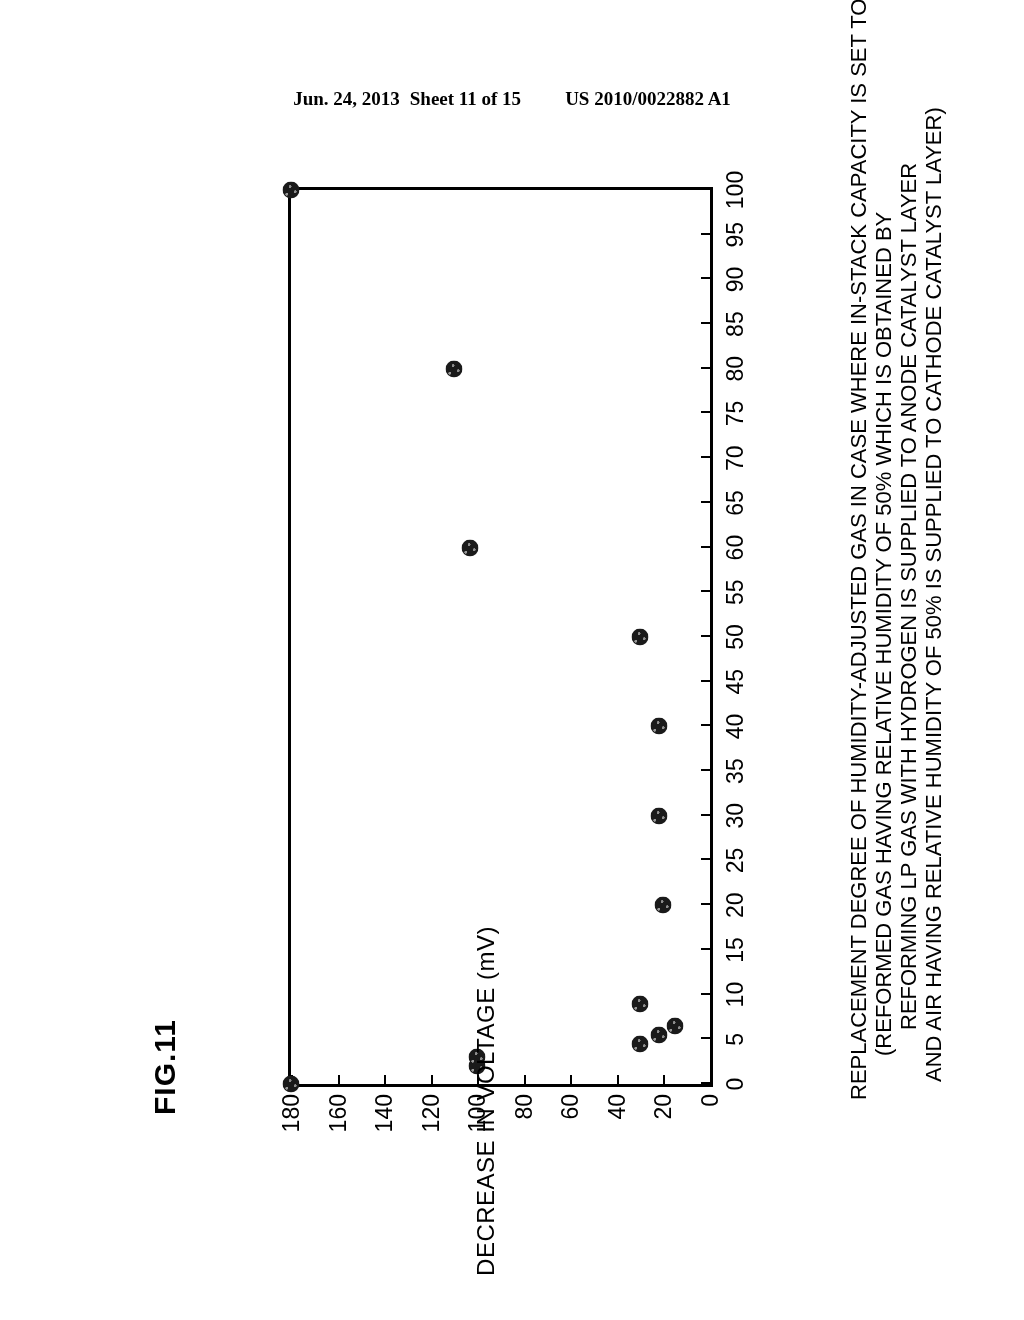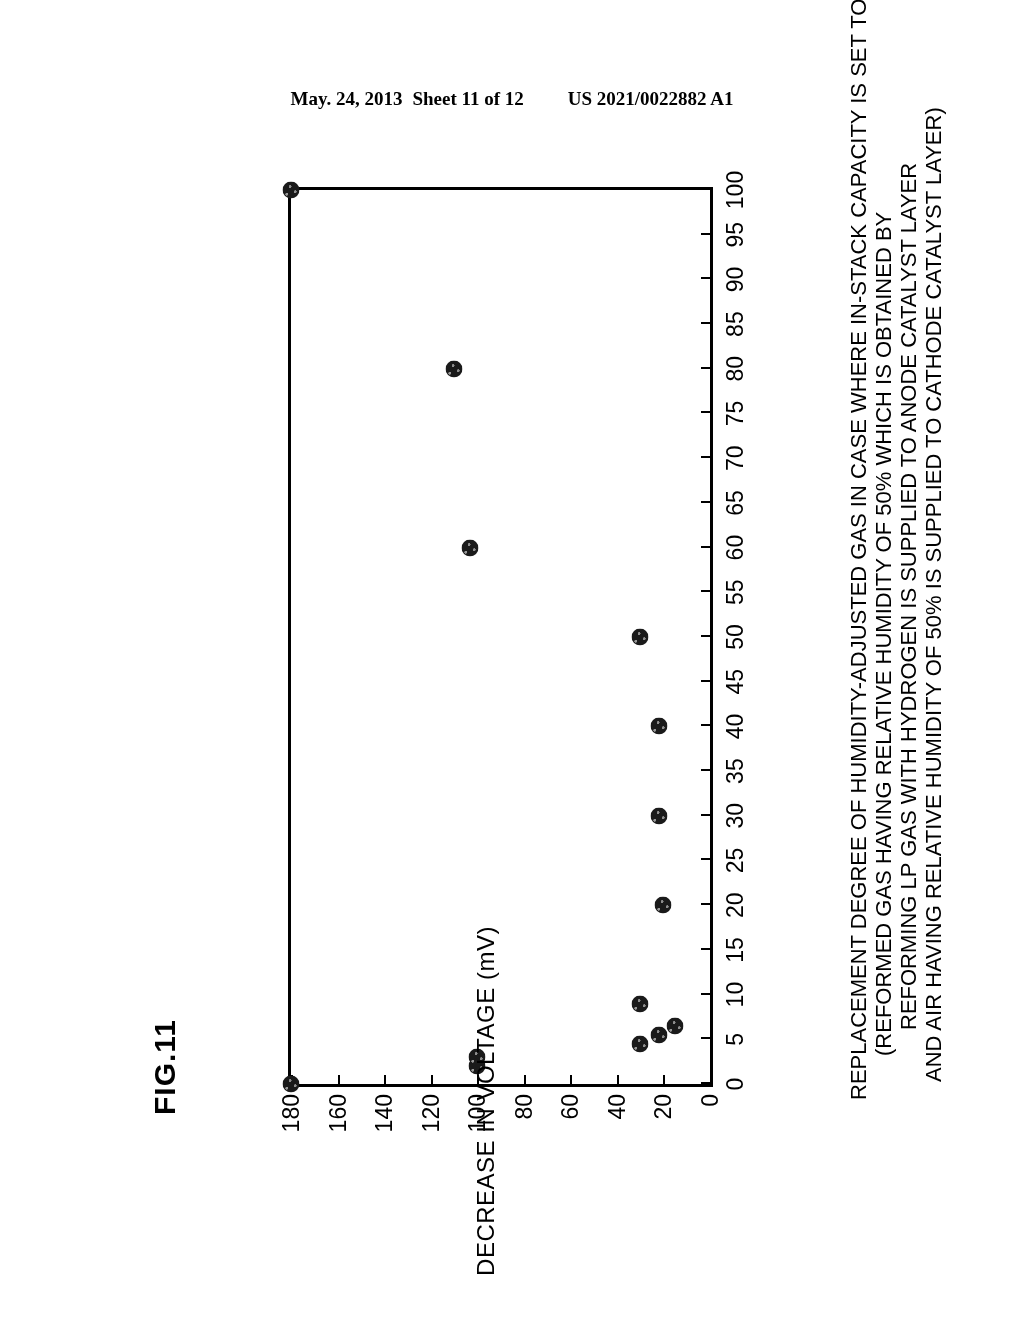--- a/index.html
+++ b/index.html
@@ -154,23 +154,23 @@
   #caption .cap-line { display: block; }
   #caption .cap-l1 { padding-left: 0px; }
   #caption .cap-l2 { padding-left: 44px; }
   #caption .cap-l3 { padding-left: 70px; }
   #caption .cap-l4 { padding-left: 18px; }
 </style>
 </head>
 <body>
 
 <div id="page-header">
-  <span class="hdr-date">May. 24, 2013</span>
-  <span class="hdr-sheet">Sheet 11 of 12</span>
-  <span class="hdr-num">US 2021/0022882 A1</span>
+  <span class="hdr-date">Jun. 24, 2013</span>
+  <span class="hdr-sheet">Sheet 11 of 15</span>
+  <span class="hdr-num">US 2010/0022882 A1</span>
 </div>
 
 <div id="fig-label">FIG.11</div>
 
 <div id="figure-rot">
 
   <div id="plot-frame">
     <div id="x-ticks">
         <div class="tick-x" style="left: 0px;"></div>
         <div class="tick-x" style="left: 44.7px;"></div>

